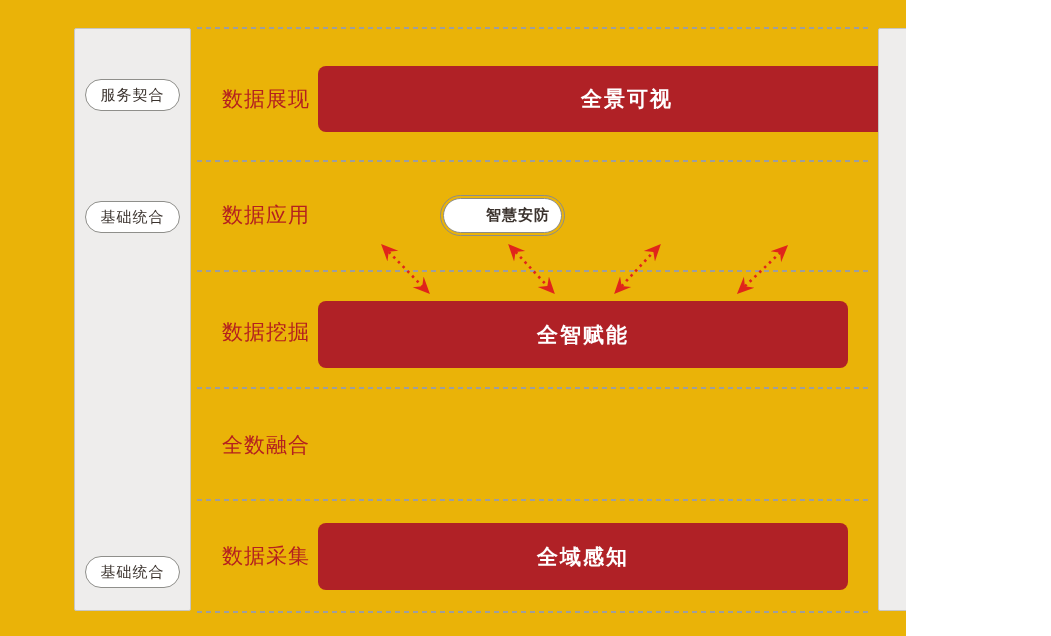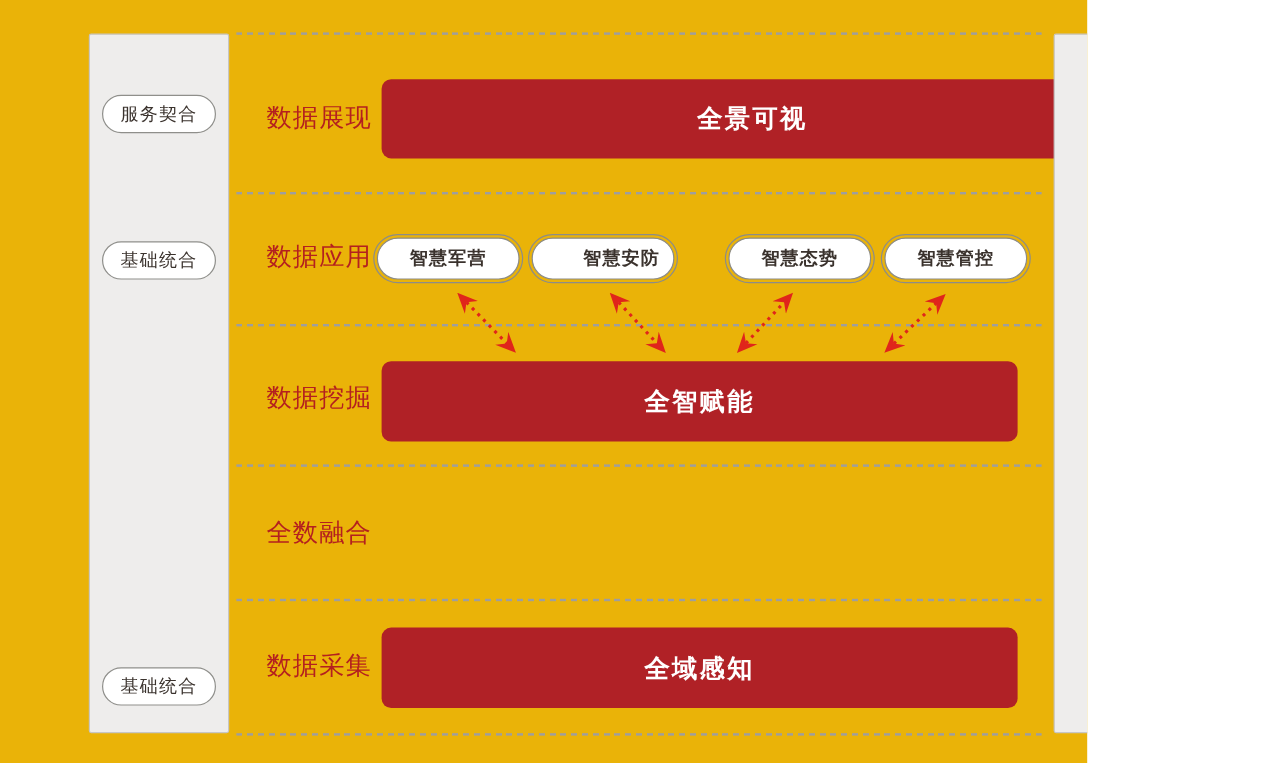--- a/index.html
+++ b/index.html
@@ -86,31 +86,22 @@
   <div class="layer-label" style="top:89px;">数据展现</div>
   <div class="layer-label" style="top:205px;">数据应用</div>
   <div class="layer-label" style="top:322px;">数据挖掘</div>
   <div class="layer-label" style="top:435px;">全数融合</div>
   <div class="layer-label" style="top:546px;">数据采集</div>
 
   <div class="bar" style="top:66px;height:66px;padding-left:44px;">全景可视</div>
   <div class="bar" style="top:301px;height:67px;">全智赋能</div>
   <div class="bar" style="top:523px;height:67px;">全域感知</div>
 
-  <div class="app-pill" style="left:314px;">
-      <span>智慧军营</span>
-    </div>
   <div class="app-pill" style="left:443px;padding-left:31px;">
       <span>智慧安防</span>
-    </div>
-  <div class="app-pill" style="left:607px;">
-      <span>智慧态势</span>
-    </div>
-  <div class="app-pill" style="left:737px;">
-      <span>智慧管控</span>
     </div>
 
   <svg class="arrows" width="1051" height="636" viewBox="0 0 1051 636">
     <defs>
       <marker id="ah" viewBox="0 0 10 10" refX="7.5" refY="5" markerWidth="6.5" markerHeight="6.5" orient="auto-start-reverse">
         <path d="M0,0.5 L10,5 L0,9.5 L3.5,5 Z" fill="#e0251b"></path>
       </marker>
     </defs>
     <g stroke="#e0251b" stroke-width="2.6" stroke-dasharray="2.5 4.2" fill="none">
       <line x1="384" y1="247" x2="427" y2="291" marker-start="url(#ah)" marker-end="url(#ah)"></line>

